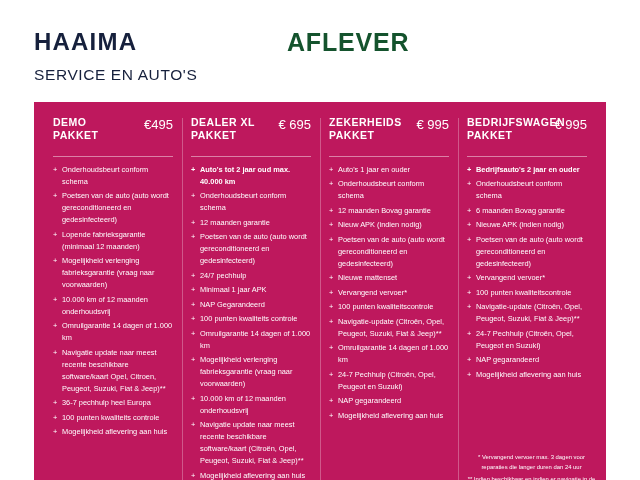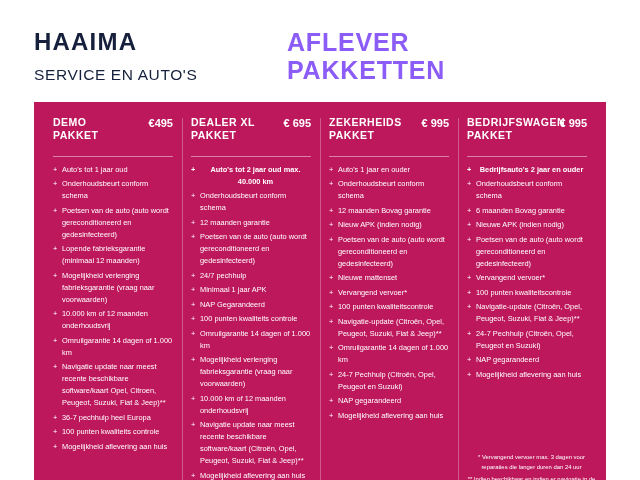--- a/index.html
+++ b/index.html
@@ -46,21 +46,21 @@
     margin-top: 12px;
     font-weight: normal;
   }
   .title-block {
     padding-top: 2px;
     margin-left: 18px;
   }
   .title-line {
     font-size: 25px;
     font-weight: bold;
-    color: #8b5cf6;
+    color: #14532d;
     letter-spacing: 0.8px;
     line-height: 1.12;
   }
   
   .panel {
     position: relative;
     margin-top: 12px;
     background: #be185d;
     height: 412px;
     box-sizing: border-box;
@@ -92,22 +92,22 @@
   }
   .pkg-name {
     font-size: 10.5px;
     font-weight: bold;
     letter-spacing: 0.5px;
     line-height: 1.25;
     text-transform: uppercase;
     max-width: 72px;
   }
   .pkg-price {
-    font-size: 11px;
-    font-weight: bold;
+    font-size: 13px;
+    font-weight: normal;
     white-space: nowrap;
     padding-top: 1px;
   }
   .divider {
     height: 1px;
     background: rgba(255,255,255,0.45);
     margin: 2px 0 7px 0;
   }
   ul.features {
     list-style: none;
@@ -126,21 +126,20 @@
     content: "+";
     position: absolute;
     left: 0;
     top: 0;
     font-size: 7.4px;
     line-height: 1.62;
     color: #ffffff;
   }
   ul.features li.bold {
     font-weight: bold;
-    text-align: center;
   }
   .footnotes {
     position: absolute;
     left: 10px;
     right: 9px;
     bottom: 8px;
     font-size: 5.9px;
     line-height: 1.55;
     color: #ffffff;
     text-align: center;
@@ -168,37 +167,35 @@
 
 <div class="page">
 
   <div class="header">
     <div class="brand">
       <div class="brand-name">HAAIMA</div>
       <div class="brand-sub">SERVICE EN AUTO'S</div>
     </div>
     <div class="title-block">
       <div class="title-line">AFLEVER</div>
-      <div class="title-line">PAKKETTEN</div>
     </div>
   </div>
 
   <div class="panel">
 
     <div class="col">
       <div class="col-head">
         <div class="pkg-name">
           <div>DEMO</div>
           <div>PAKKET</div>
         </div>
         <div class="pkg-price">€495</div>
       </div>
       <div class="divider"></div>
       <ul class="features">
-          <li>Auto's tot 1 jaar oud</li>
           <li>Onderhoudsbeurt conform schema</li>
           <li>Poetsen van de auto (auto wordt gereconditioneerd en gedesinfecteerd)</li>
           <li>Lopende fabrieksgarantie (minimaal 12 maanden)</li>
           <li>Mogelijkheid verlenging fabrieksgarantie (vraag naar voorwaarden)</li>
           <li>10.000 km of 12 maanden onderhoudsvrij</li>
           <li>Omruilgarantie 14 dagen of 1.000 km</li>
           <li>Navigatie update naar meest recente beschikbare software/kaart Opel, Citroen, Peugeot, Suzuki, Fiat &amp; Jeep)**</li>
           <li>36-7 pechhulp heel Europa</li>
           <li>100 punten kwaliteits controle</li>
           <li>Mogelijkheid aflevering aan huis</li>

